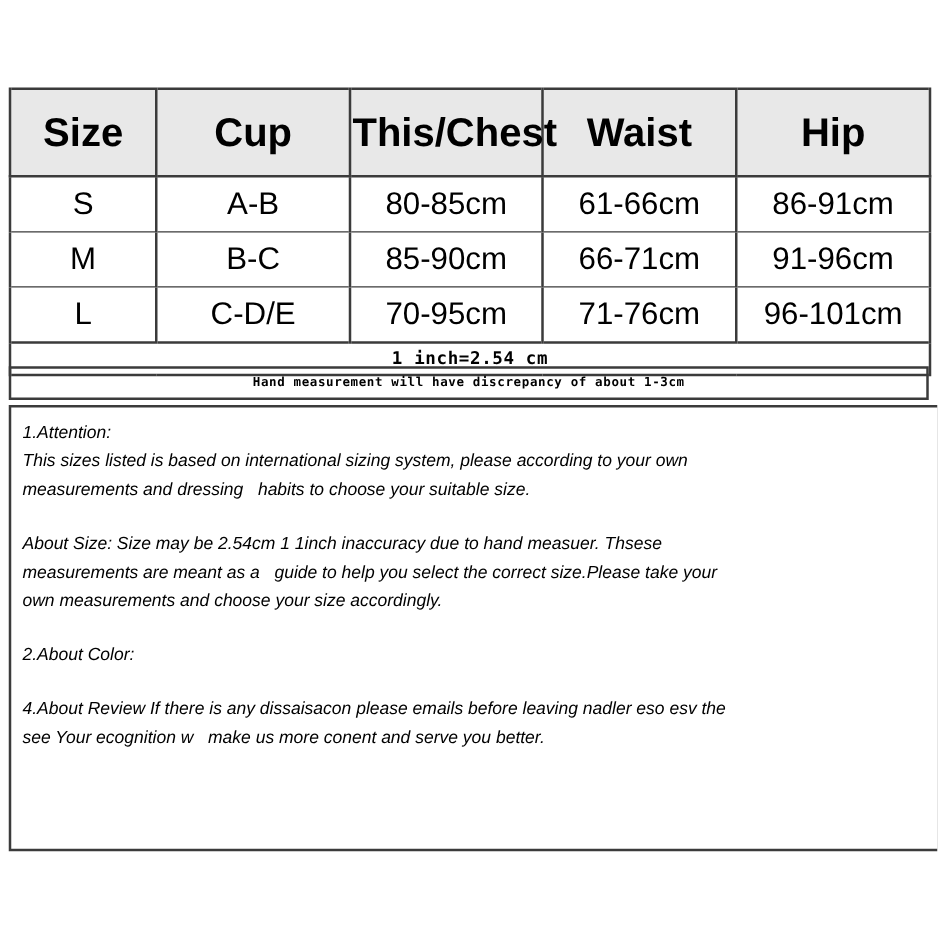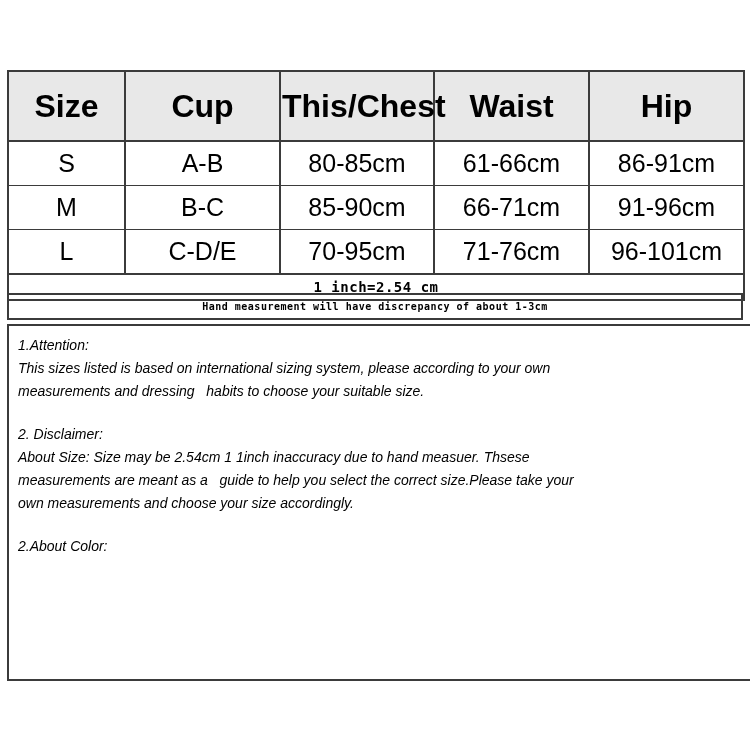--- a/index.html
+++ b/index.html
@@ -156,23 +156,26 @@
 
   <div class="banner">Hand measurement will have discrepancy of about 1-3cm</div>
 
   <div class="notes">
     <section>
       <div class="note-heading">1.Attention:</div>
       <div class="note-body">This sizes listed is based on international sizing system, please according to your own
 measurements and dressing   habits to choose your suitable size.</div>
     </section>
     <section>
-      <div class="note-heading">2. Disclaimer:</div>
       <div class="note-body">About Size: Size may be 2.54cm 1 1inch inaccuracy due to hand measuer. Thsese
 measurements are meant as a   guide to help you select the correct size.Please take your
 own measurements and choose your size accordingly.</div>
     </section>
     <section>
       <div class="note-heading">2.About Color:</div>
     </section>
+    <section>
+      <div class="note-body">4.About Review If there is any dissaisacon please emails before leaving nadler eso esv the
+see Your ecognition w   make us more conent and serve you better.</div>
+    </section>
   </div>
 
 </div>
 
 </body></html>

